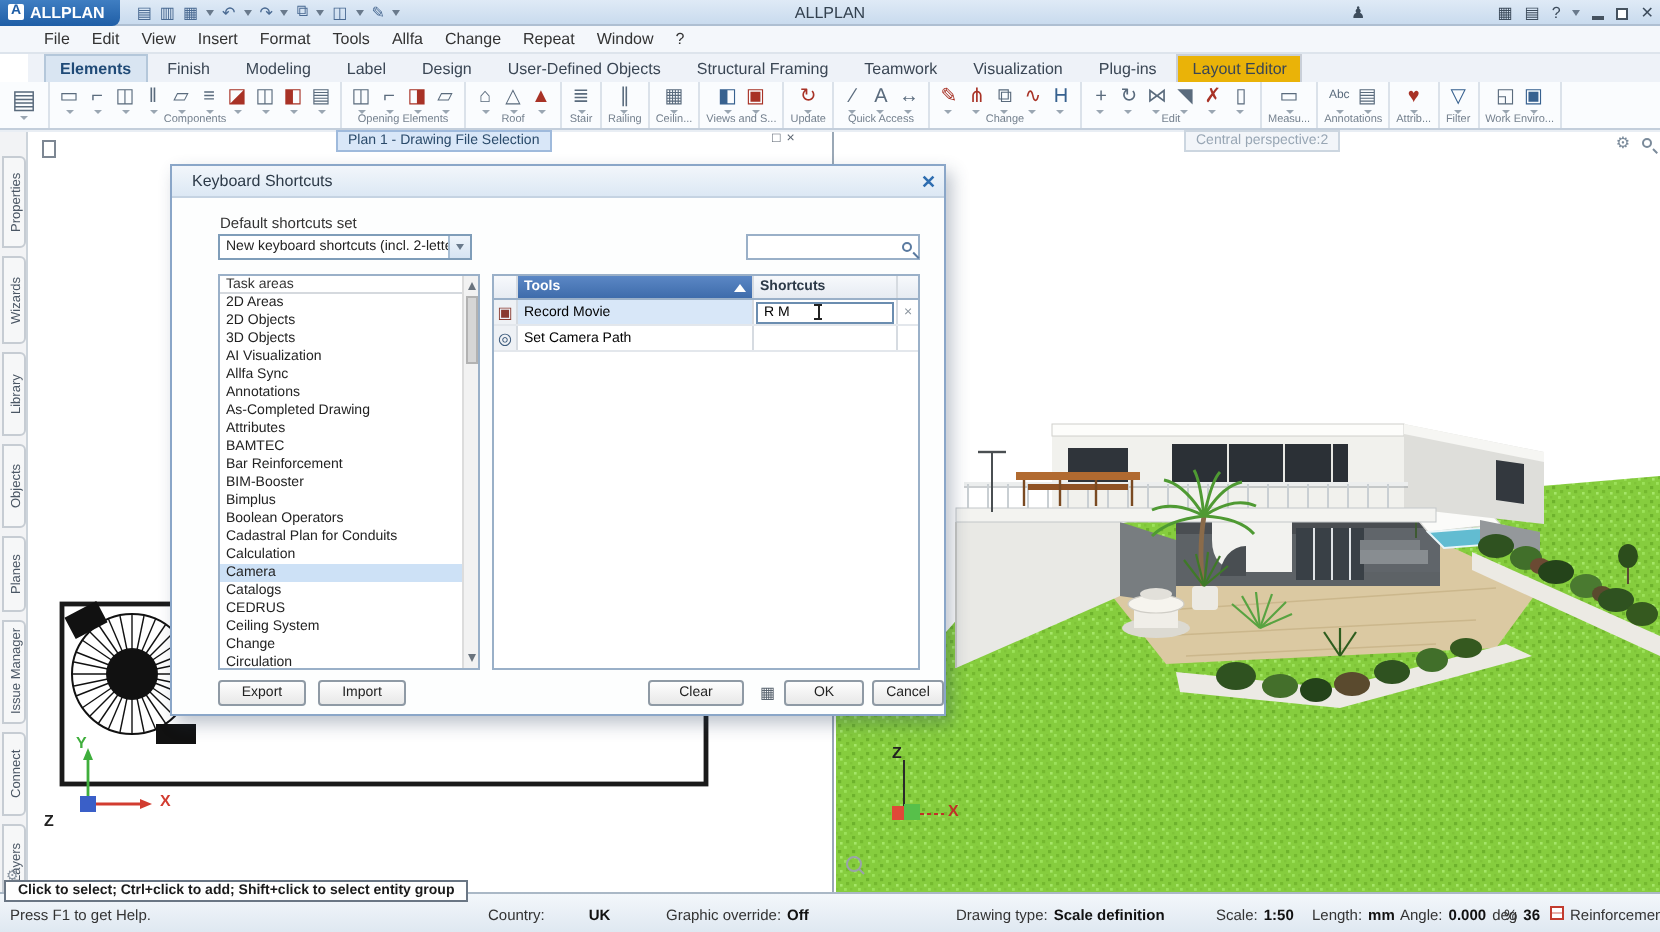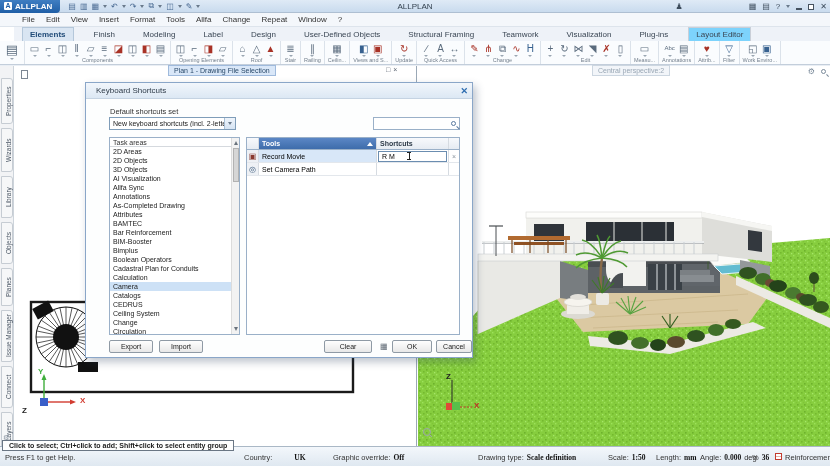--- a/index.html
+++ b/index.html
@@ -22,24 +22,24 @@
   .restbox { width:6px; height:6px; border:1px solid #45525f; background:#fff; }
   .usr { font-style:normal; color:#3d4c5c; margin-right:60px;}
 
   
   .menubar { position:absolute; left:0; top:13px; width:830px; height:14px; background:#f4f7fb;
     border-bottom:1px solid #dde4ec; display:flex; align-items:center; gap:11px; padding-left:22px; font-size:8px; color:#333; }
   .menu-item { cursor:default; }
 
   
   .ribbontabs { position:absolute; left:14px; top:27px; width:816px; height:14px; background:#eef2f8;
-    display:flex; align-items:flex-end; gap:12px; font-size:8px; color:#3a4654; padding-left:8px;}
+    display:flex; align-items:flex-end; gap:2px; font-size:8px; color:#3a4654; padding-left:8px;}
   .rtab { padding:2px 7px 2px 7px; border:1px solid transparent; border-bottom:none; white-space:nowrap;}
   .rtab.active { background:#d9e5f2; border-color:#b4c7da; color:#1f4a77; font-weight:bold;}
-  .rtab.gray { background:#7dd3fc; border-color:#c9cfd8; }
+  .rtab.gray { background:#eab308; border-color:#c9cfd8; }
 
   
   .ribbon { position:absolute; left:0; top:41px; width:830px; height:25px; background:#fafcfe;
     border-bottom:1px solid #c3cedb; display:flex; align-items:stretch; overflow:hidden;}
   .rgroup { border-right:1px solid #dbe2ea; padding:1px 3px 0 3px; display:flex; flex-direction:column; align-items:center; }
   .ricons { display:flex; gap:1px; align-items:center; }
   .ric { font-style:normal; font-size:10px; line-height:13px; width:13px; text-align:center; color:#5a6b7d; position:relative; }
   .ric.big { font-size:13px; width:18px; line-height:16px;}
   .ric.red { color:#a83226; }
   .ric.blue { color:#37618f; }
@@ -116,21 +116,21 @@
   .ricon { font-style:normal; font-size:8px; }
 
   .dbtn { position:absolute; top:257px; height:13px; background:linear-gradient(#fefefe,#e8e8e8); border:1px solid #8f9aa5;
     border-radius:2px; font-size:7px; color:#222; text-align:center; line-height:12px;}
   .kbd-ico { position:absolute; left:294px; top:259px; font-style:normal; font-size:8px; color:#5a6570;}
 
   
   .statusbar { position:absolute; left:0; top:446px; width:830px; height:20px;
     background:linear-gradient(#f3f7fb,#dfe8f1); border-top:1px solid #aab8c6; font-size:7.5px; color:#333;padding-left:40px;}
   .sitem { position:absolute; top:6px; display:flex; gap:3px; white-space:nowrap;}
-  .sval { font-weight:bold; color:#111;font-family:Liberation Serif, serif; }
+  .sval { font-weight:bold; color:#111; }
   .notif-ico { width:7px; height:7px; border:1px solid #c23b2e; background:linear-gradient(#fff 40%, #e8b0aa 40%, #e8b0aa 55%, #fff 55%); margin-top:0px;}
   .vp-tip { position:absolute; left:2px; top:440px; background:#fefefe; border:1px solid #6a7684; font-size:7px; font-weight:600;
     color:#1a1a1a; padding:1px 6px; z-index:40;}
 </style>
 </head>
 <body>
 
 <div class="titlebar">
   <div class="logo">
     <span class="mark">A</span>

